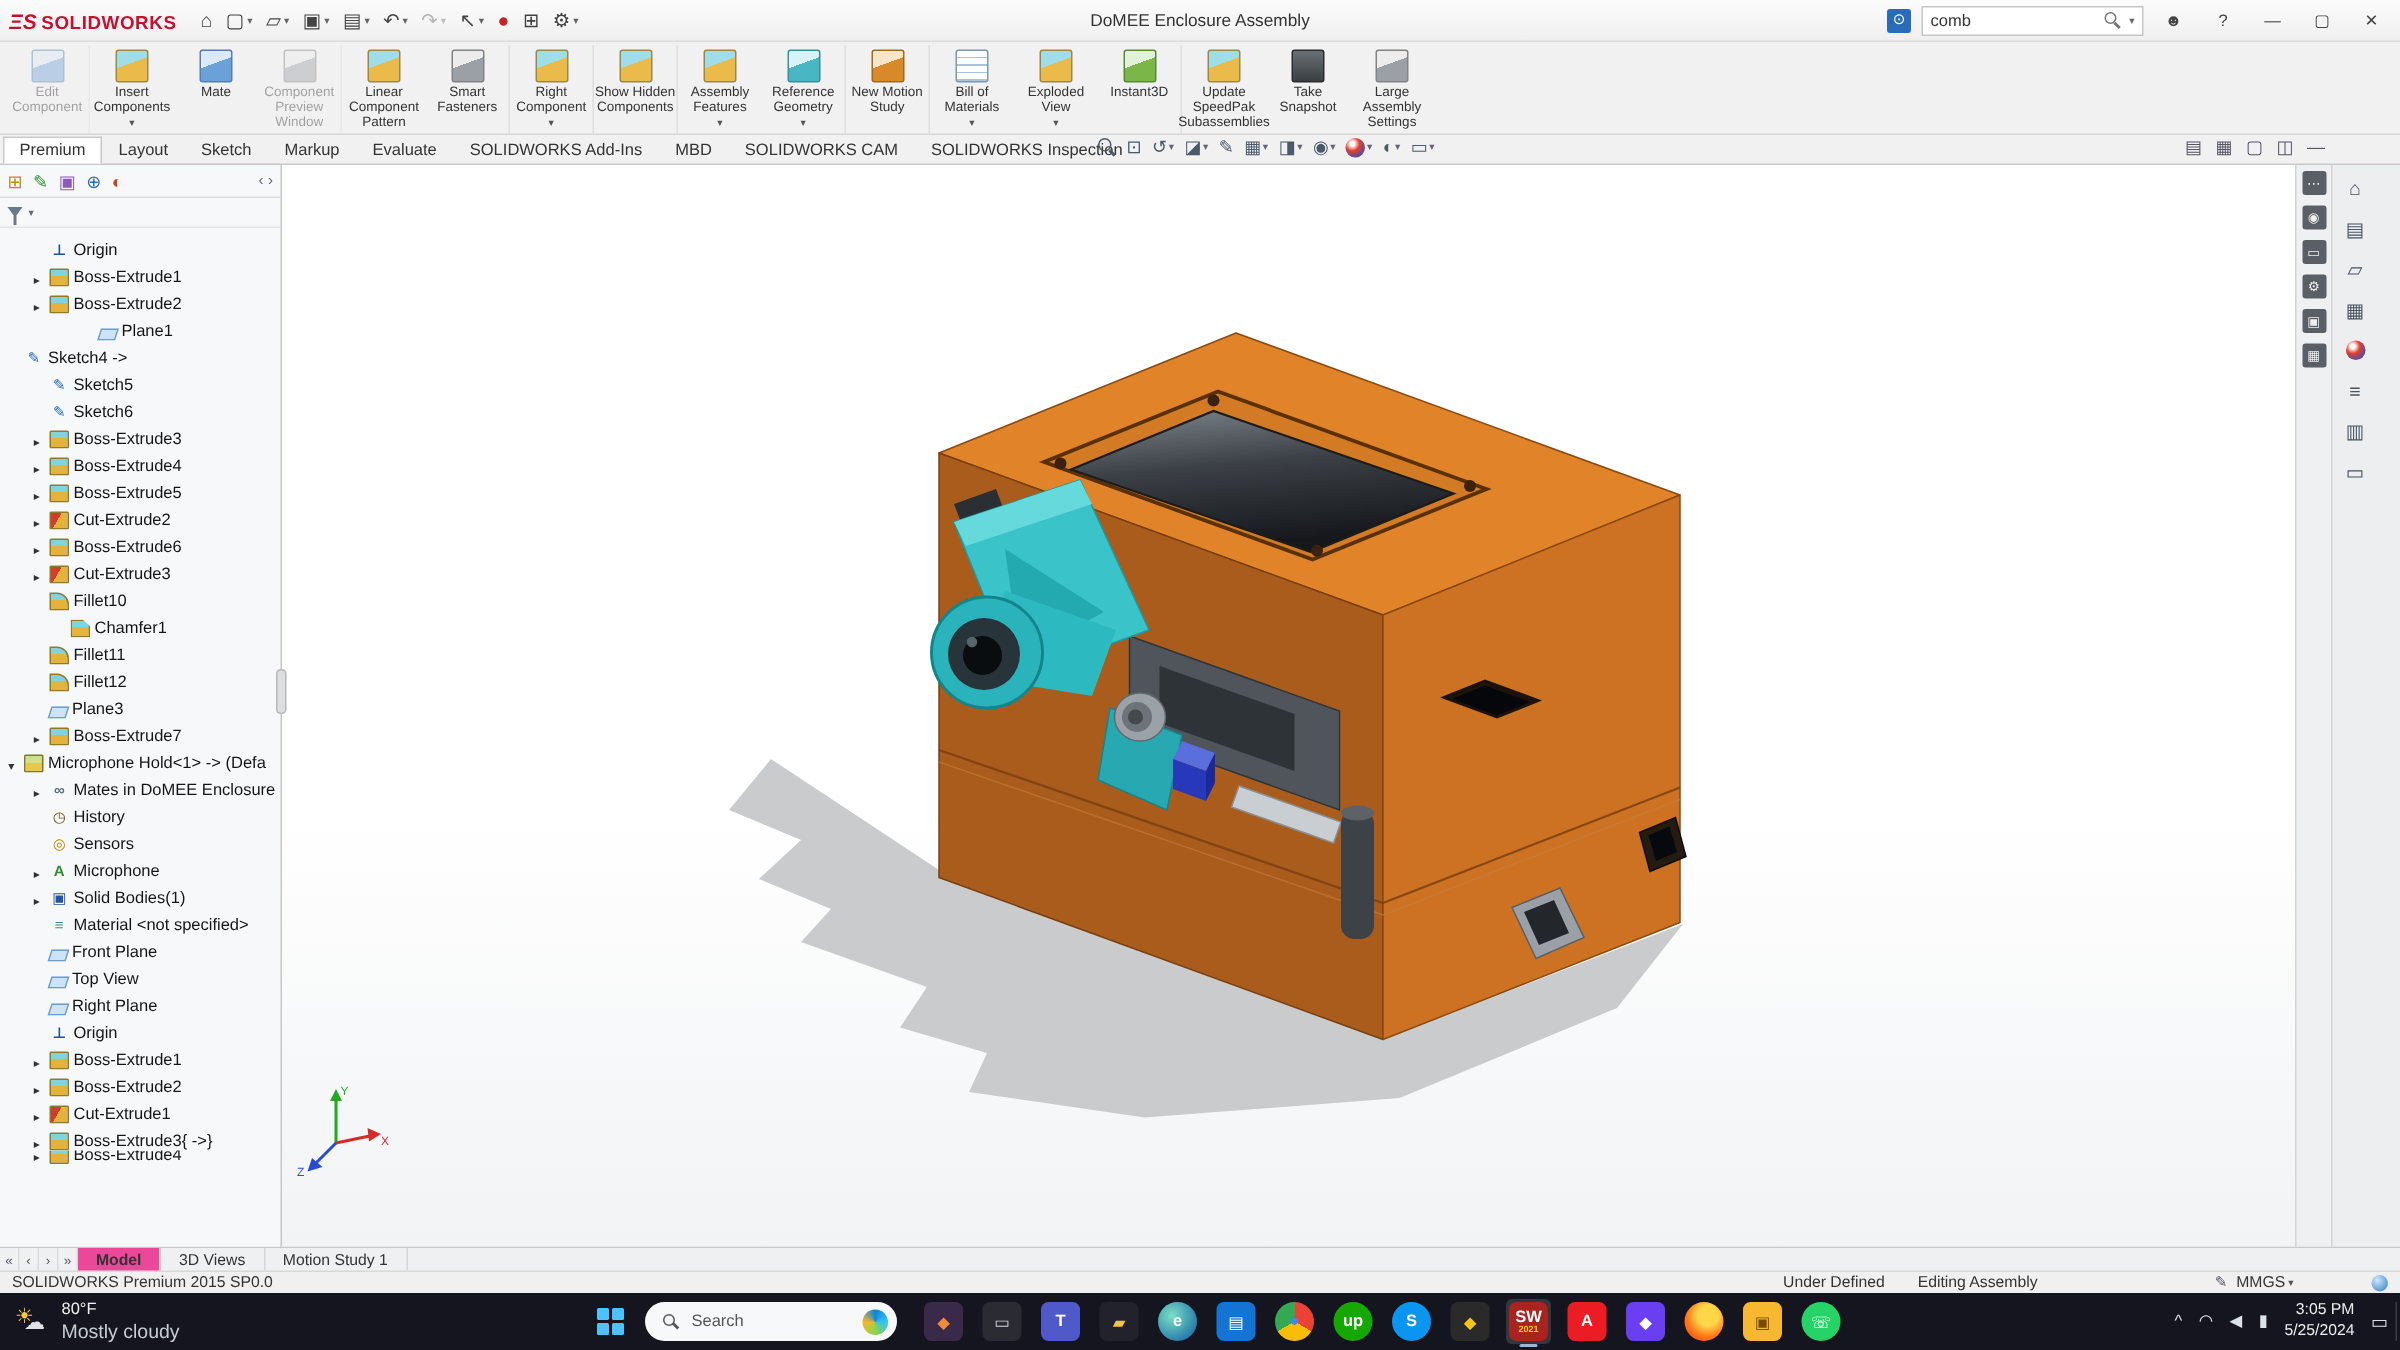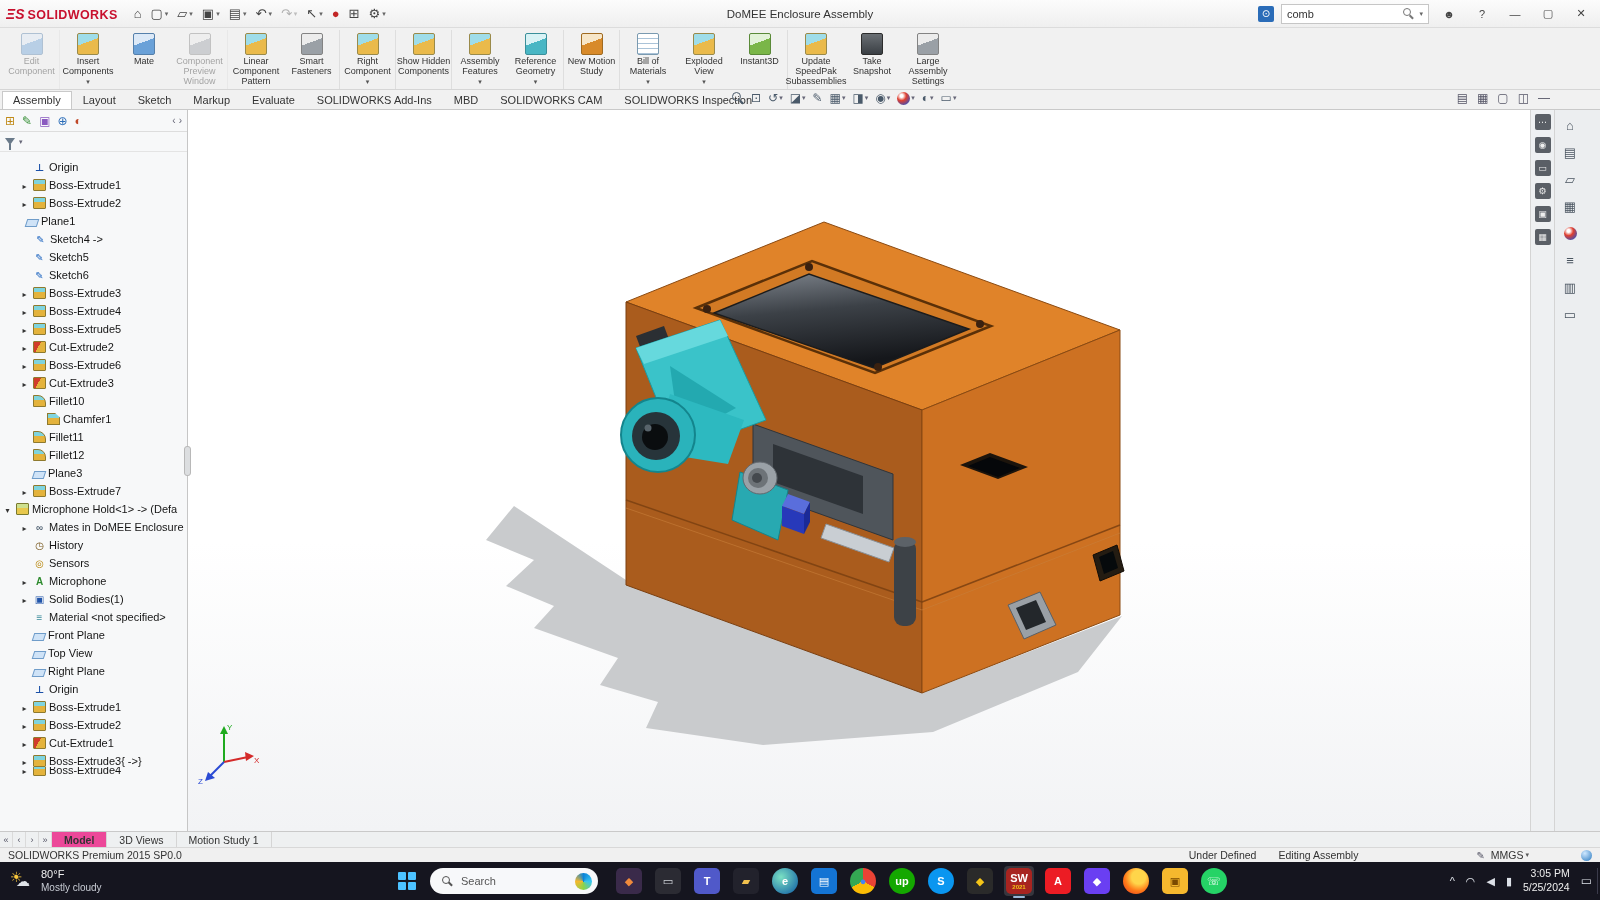--- a/index.html
+++ b/index.html
@@ -101,21 +101,21 @@
 .sb-pencil{color:#556;margin-right:6px;font-size:10px}
 .sb-units{margin-right:2px}.sb-caret{font-size:7px;color:#555;margin-right:52px}
 .sb-globe{width:11px;height:11px;border-radius:50%;background:radial-gradient(circle at 35% 30%,#cfe8ff,#2a7ac0);display:inline-block}
 
 .taskbar{height:38px;background:#15151f;position:relative;display:flex;align-items:center;color:#eee}
 .weather{display:flex;gap:7px;align-items:center;padding-left:10px}
 .wicon{position:relative;width:24px;height:20px}
 .wsun{position:absolute;left:0;top:-2px;color:#f8c73c;font-size:14px}
 .wcloud{position:absolute;left:6px;top:2px;color:#dfe3e8;font-size:14px}
 .wtxt{line-height:1.2}
-.wtemp{font-size:11px}.wdesc{font-size:10px;color:#c8ccd4}
+.wtemp{font-size:11px}.wdesc{font-size:13px;color:#c8ccd4}
 .startbtn{position:absolute;left:398px;top:10px;width:18px;height:18px;display:grid;grid-template-columns:8px 8px;grid-template-rows:8px 8px;gap:2px}
 .startbtn i{background:#4cc2ff;border-radius:1px}
 .tsearch{position:absolute;left:430px;top:6px;width:168px;height:26px;background:#f7f8fa;border-radius:13px;display:flex;align-items:center;gap:8px;padding:0 6px 0 12px;color:#555}
 .tsearch .mag::before{border-color:#555}.tsearch .mag::after{background:#555}
 .tsearch .stext{font-size:11px;flex:1}
 .bingdot{width:17px;height:17px;border-radius:50%;background:conic-gradient(#0b84d8,#36c5f0,#8bd44a,#f5b82e,#0b84d8)}
 .ticons{position:absolute;left:614px;top:0;height:100%;display:flex;gap:9px;align-items:center}
 .appwrap{padding:2px;border-radius:4px;position:relative}
 .appwrap.active{background:rgba(255,255,255,.14)}
 .appwrap.active::after{content:"";position:absolute;bottom:-2px;left:9px;right:9px;height:2px;background:#9ab8d8;border-radius:1px}
@@ -287,21 +287,21 @@
 
     </div>
     <div class="rbtn">
       <span class="rbico gray"></span>
       <span class="rblabel">Large Assembly Settings</span>
       <span class="caret">▾</span>
     </div>
 </div>
 
 <div class="tabstrip">
-  <div class="cmtab active"><span>Assembly</span></div>
+  <div class="cmtab active"><span>Premium</span></div>
     <div class="cmtab"><span>Layout</span></div>
     <div class="cmtab"><span>Sketch</span></div>
     <div class="cmtab"><span>Markup</span></div>
     <div class="cmtab"><span>Evaluate</span></div>
     <div class="cmtab"><span>SOLIDWORKS Add-Ins</span></div>
     <div class="cmtab"><span>MBD</span></div>
     <div class="cmtab"><span>SOLIDWORKS CAM</span></div>
     <div class="cmtab"><span>SOLIDWORKS Inspection</span></div>
   <div class="headsup">
     <div class="huico">
@@ -403,26 +403,26 @@
         <div class="trow" style="padding-left: 19px;">
           <span class="arrow">▸</span>
           <span class="ticon i-boss"></span>
           <span class="tlabel">Boss-Extrude1</span>
         </div>
         <div class="trow" style="padding-left: 19px;">
           <span class="arrow">▸</span>
           <span class="ticon i-boss"></span>
           <span class="tlabel">Boss-Extrude2</span>
         </div>
-        <div class="trow" style="padding-left: 12px;">
+        <div class="trow" style="padding-left: 12px; margin-left: 40px;">
           <span class="arrow"></span>
           <span class="ticon i-plane"></span>
           <span class="tlabel">Plane1</span>
         </div>
-        <div class="trow" style="padding-left: 20px;">
+        <div class="trow" style="padding-left: 2px;">
           <span class="arrow"></span>
           <span class="ticon i-sketch"></span>
           <span class="tlabel">Sketch4 -&gt;</span>
         </div>
         <div class="trow" style="padding-left: 19px;">
           <span class="arrow"></span>
           <span class="ticon i-sketch"></span>
           <span class="tlabel">Sketch5</span>
         </div>
         <div class="trow" style="padding-left: 19px;">

